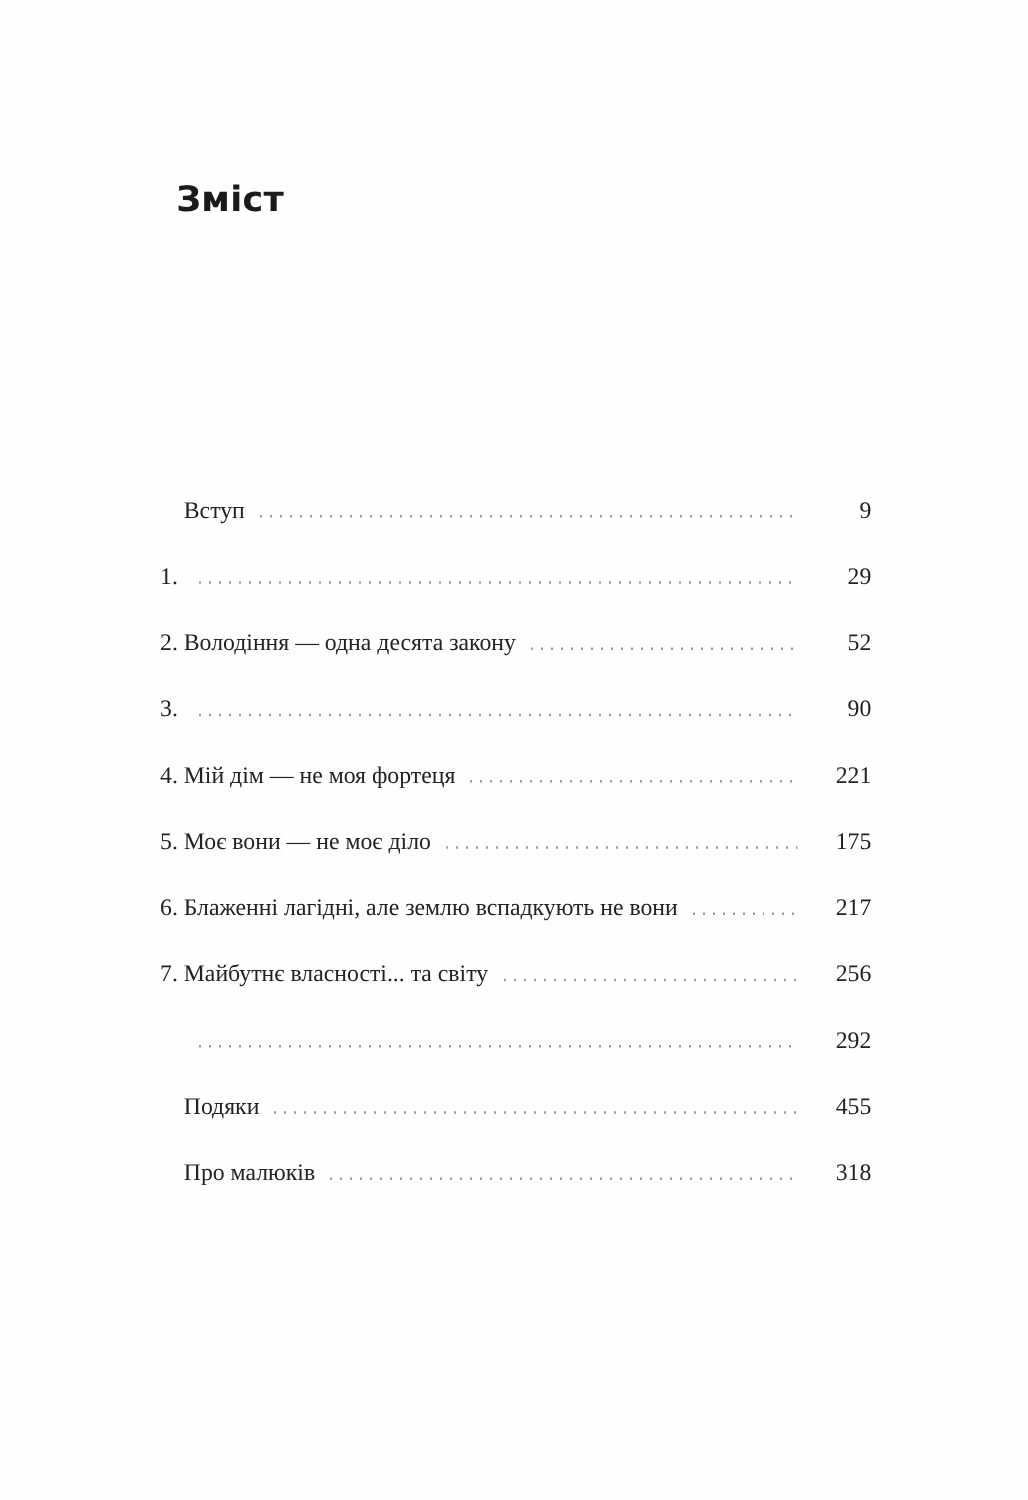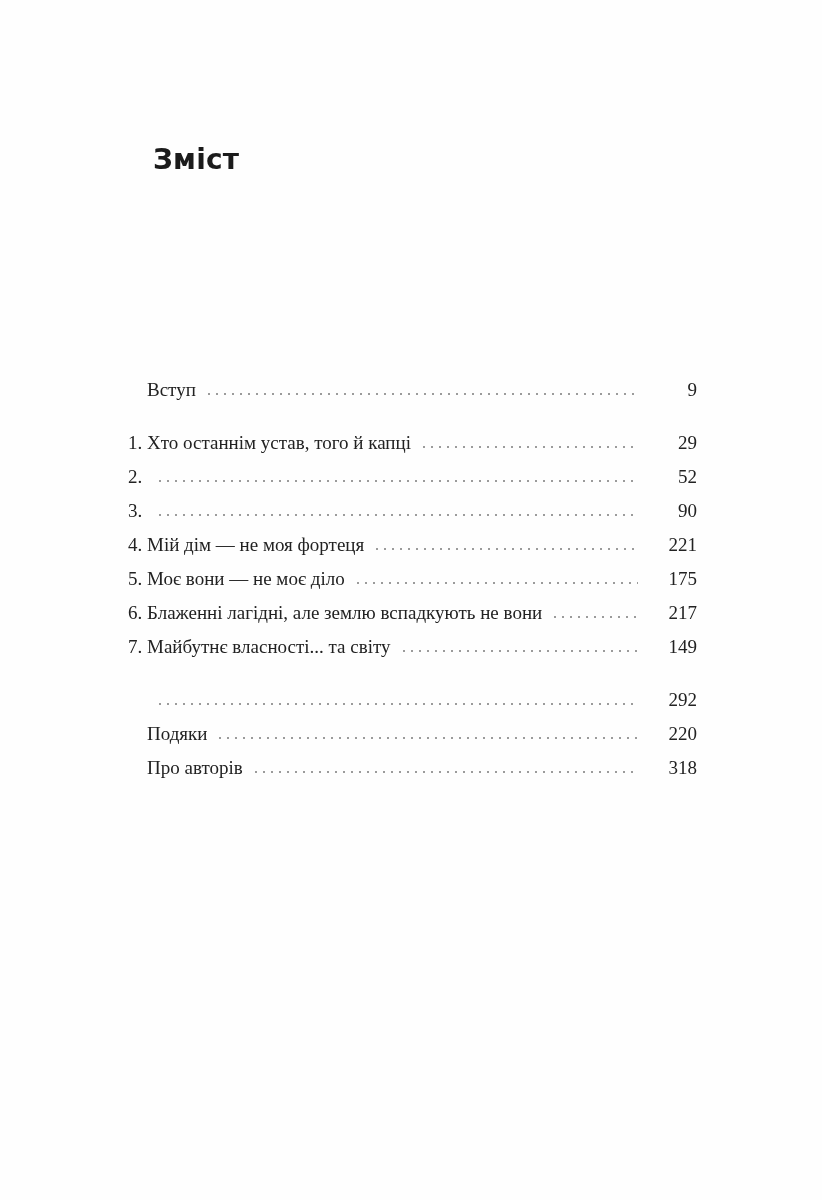--- a/index.html
+++ b/index.html
@@ -10,21 +10,21 @@
   .page {
     position: relative;
     width: 822px;
     height: 1200px;
     background: #fefefe;
     overflow: hidden;
     color: #1e1e1e;
   }
   .toc-title {
     position: absolute;
-    left: 153px;
+    left: 141px;
     top: 124px;
     font-family: "DejaVu Sans", "Liberation Sans", sans-serif;
     font-weight: 600;
     font-size: 28px;
     letter-spacing: 0.2px;
     color: #1b1b1b;
   }
   .toc-list {
     position: absolute;
     left: 128px;
@@ -39,20 +39,21 @@
   }
   .toc-group:last-child {
     margin-bottom: 0;
   }
   .toc-row {
     display: flex;
     align-items: center;
     height: 34px;
     line-height: 34px;
     white-space: nowrap;
+    margin-top: 19px;
   }
   .toc-num {
     flex: 0 0 19px;
     width: 19px;
   }
   .toc-label {
     flex: 0 0 auto;
   }
   .toc-leader {
     flex: 1 1 auto;
@@ -81,26 +82,26 @@
         <div class="toc-row">
           <span class="toc-num"></span>
           <span class="toc-label">Вступ</span>
           <span class="toc-leader"></span>
           <span class="toc-page">9</span>
         </div>
       </div>
       <div class="toc-group">
         <div class="toc-row">
           <span class="toc-num">1.</span>
-          <span class="toc-label">Хто останнім устав, того й капці</span>
           <span class="toc-leader"></span>
           <span class="toc-page">29</span>
         </div>
         <div class="toc-row">
           <span class="toc-num">2.</span>
+          <span class="toc-label">Володіння — одна десята закону</span>
           <span class="toc-leader"></span>
           <span class="toc-page">52</span>
         </div>
         <div class="toc-row">
           <span class="toc-num">3.</span>
           <span class="toc-leader"></span>
           <span class="toc-page">90</span>
         </div>
         <div class="toc-row">
           <span class="toc-num">4.</span>
@@ -117,36 +118,36 @@
         <div class="toc-row">
           <span class="toc-num">6.</span>
           <span class="toc-label">Блаженні лагідні, але землю вспадкують не вони</span>
           <span class="toc-leader"></span>
           <span class="toc-page">217</span>
         </div>
         <div class="toc-row">
           <span class="toc-num">7.</span>
           <span class="toc-label">Майбутнє власності... та світу</span>
           <span class="toc-leader"></span>
-          <span class="toc-page">149</span>
+          <span class="toc-page">256</span>
         </div>
       </div>
       <div class="toc-group">
         <div class="toc-row">
           <span class="toc-num"></span>
           <span class="toc-leader"></span>
           <span class="toc-page">292</span>
         </div>
         <div class="toc-row">
           <span class="toc-num"></span>
           <span class="toc-label">Подяки</span>
           <span class="toc-leader"></span>
-          <span class="toc-page">220</span>
+          <span class="toc-page">455</span>
         </div>
         <div class="toc-row">
           <span class="toc-num"></span>
-          <span class="toc-label">Про авторів</span>
+          <span class="toc-label">Про малюків</span>
           <span class="toc-leader"></span>
           <span class="toc-page">318</span>
         </div>
       </div>
     </div>
 </div>
 
 </body></html>

